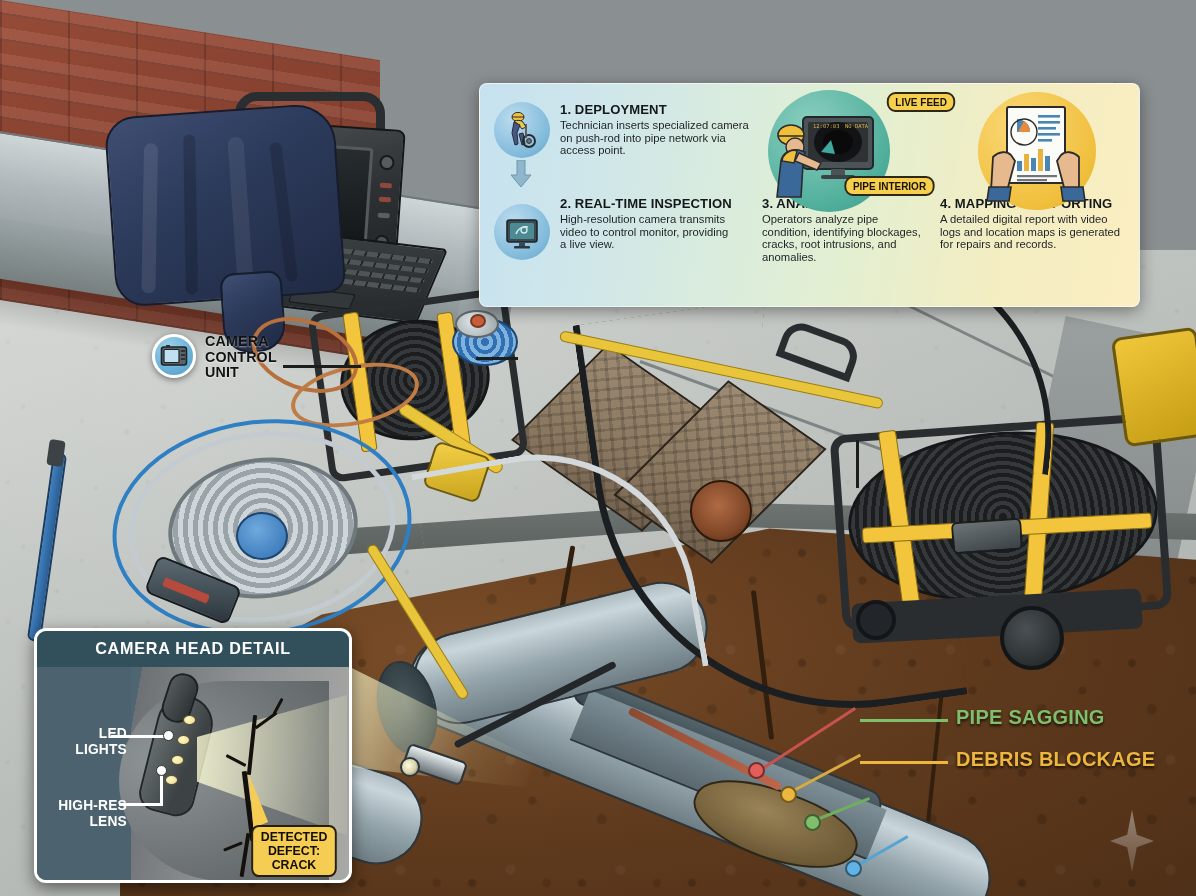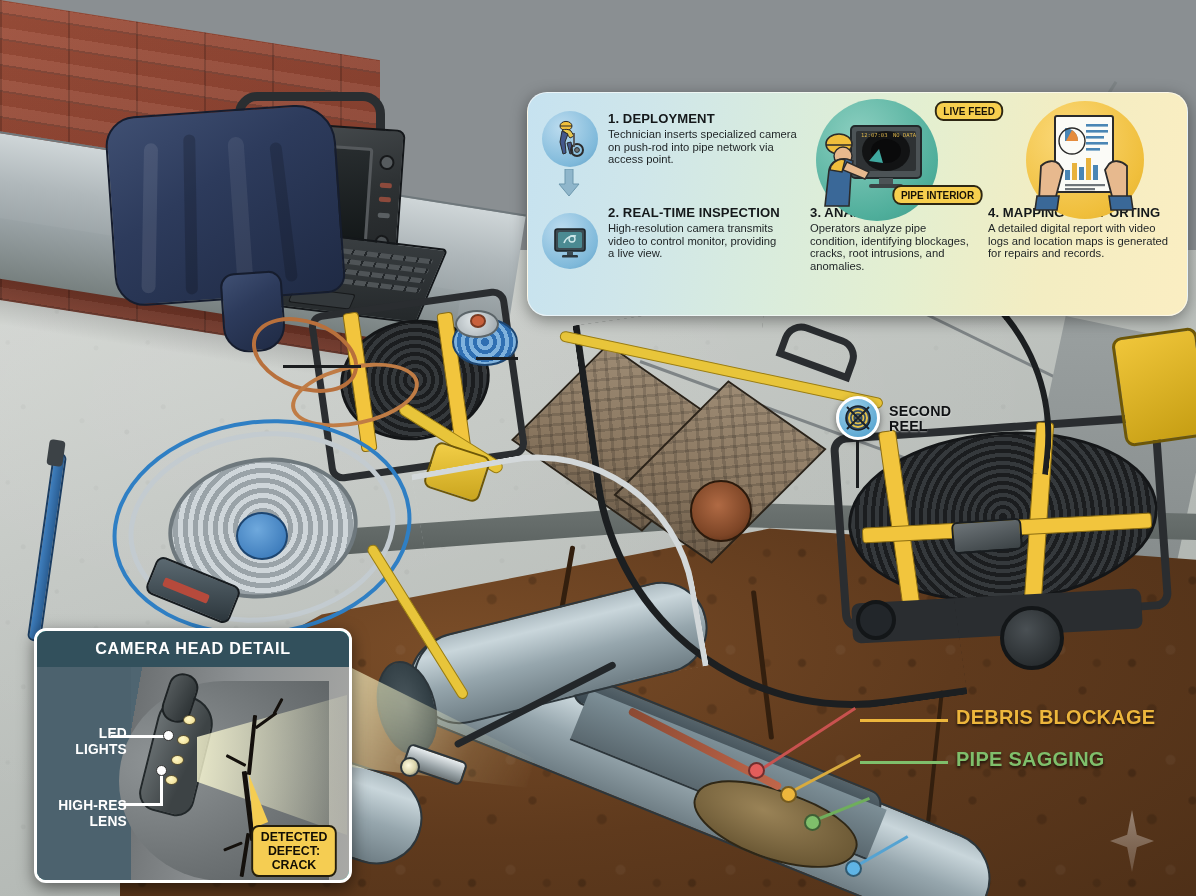--- a/index.html
+++ b/index.html
@@ -175,28 +175,27 @@
   }
   #title-bar h1{
     color:#fff; font-size:37px; font-weight:800; letter-spacing:.5px;
     font-family:"Liberation Sans", sans-serif;
     text-shadow:0 2px 4px rgba(0,0,0,.55);
     white-space:nowrap; transform: scaleX(.96);
   }
 
   
   #steps-panel{
-    left:479px; top:92px; width:661px; height:224px;
-    border-radius:20px;
+    left:479px; top:83px; width:661px; height:224px;
+    border-radius:8px;
     background: linear-gradient(100deg,
       #c6e2f0 0%, #cfe6ea 18%, #d9ecdd 38%, #e4efd0 58%, #f3edc2 78%, #fbeec2 100%);
     box-shadow:0 4px 16px rgba(0,0,0,.40);
     border:1px solid rgba(255,255,255,.6);
     overflow:hidden;
-    margin-left:48px;
   }
   .step{ position:absolute; }
   .step-title{
     font-size:13.5px; font-weight:800; color:#14181a; letter-spacing:.1px;
     white-space:nowrap; transform:scaleX(.97); transform-origin:left center;
   }
   .step-body{
     font-size:11.6px; line-height:12.6px; color:#1d2224; font-weight:400;
     transform:scaleX(.97); transform-origin:left center;
   }
@@ -517,37 +516,41 @@
             <rect x="34" y="82" width="30" height="2.2"></rect>
           </g>
         <path d="M10 60c6-6 14-6 18-2l4 6-8 30H8z" fill="#e7b98e" stroke="#2b2b2b" stroke-width="1.8"></path>
         <path d="M96 60c-6-6-14-6-18-2l-4 6 8 30h14z" fill="#e7b98e" stroke="#2b2b2b" stroke-width="1.8"></path>
         <path d="M6 90h22l-2 14H4z" fill="#3a6898" stroke="#2b2b2b" stroke-width="1.6"></path>
         <path d="M100 90H78l2 14h22z" fill="#3a6898" stroke="#2b2b2b" stroke-width="1.6"></path>
       </svg>
     </div>
   </div>
 
+  <div class="callout" style="left:152px;top:333px;">
+    <div class="cbadge">
+      <svg width="28" height="24" viewBox="0 0 28 24">
+        <rect x="1.5" y="3" width="25" height="18" rx="2.5" fill="#5d6468" stroke="#1d2326" stroke-width="1.6"></rect>
+        <rect x="4" y="5.5" width="15" height="13" rx="1" fill="#bfe0f0" stroke="#1d2326" stroke-width="1.2"></rect>
+        <g fill="#2b3134">
+            <rect x="21" y="6" width="4" height="2"></rect>
+            <rect x="21" y="10" width="4" height="2"></rect>
+            <rect x="21" y="14" width="4" height="2"></rect>
+          </g>
+        <rect x="6" y="1" width="4" height="2.4" fill="#2b3134"></rect>
+      </svg>
+    </div>
+    <div class="clabel" style="white-space:pre-line;">CAMERA
+CONTROL
+UNIT</div>
+  </div>
   <div class="lead" style="left:283px;top:365px;width:78px;"></div>
 
   <div class="lead" style="left:476px;top:357px;width:42px;"></div>
 
-  <div class="callout" style="left:836px;top:396px;">
-    <div class="cbadge">
-      <svg width="30" height="30" viewBox="0 0 30 30">
-        <circle cx="15" cy="15" r="12" fill="#2f4a66" stroke="#17202b" stroke-width="1.6"></circle>
-        <circle cx="15" cy="15" r="9" fill="none" stroke="#e3c14a" stroke-width="2"></circle>
-        <circle cx="15" cy="15" r="5.5" fill="none" stroke="#e3c14a" stroke-width="1.6"></circle>
-        <circle cx="15" cy="15" r="2.4" fill="#e3c14a"></circle>
-        <path d="M4 4l22 22M26 4L4 26" stroke="#1a222c" stroke-width="2"></path>
-      </svg>
-    </div>
-    <div class="clabel" style="white-space:pre-line;">SECOND
-REEL</div>
-  </div>
   <div class="abs" style="left:856px;top:440px;width:2.5px;height:48px;background:#1b1d1f;"></div>
 
   <div id="detail-panel" class="abs">
     <div id="detail-head">
       <span>CAMERA HEAD DETAIL</span>
     </div>
     <div id="detail-body">
       <div class="detail-left-pane"></div>
 
       <div class="abs" style="left:82px;top:14px;width:210px;height:200px;border-radius:50% 0 0 50%;background:radial-gradient(ellipse at 20% 40%,#8f9496,#6e7375 60%,#5a5f61);"></div>
@@ -585,29 +588,29 @@
       <div class="defect-tag" style="left:212px;top:158px;width:90px;white-space:pre-line;">DETECTED
 DEFECT:
 CRACK</div>
     </div>
   </div>
 
   <div id="legend">
 
 
     <div class="leg-row">
+      <div class="leg-line" style="background:#7fbf6b;"></div>
+      <div class="leg-text" style="color:#7fbf6b;">PIPE SAGGING</div>
+    </div>
+
+    <div class="leg-row">
       <div class="leg-line" style="background:#edb63c;"></div>
       <div class="leg-text" style="color:#edb63c;">DEBRIS BLOCKAGE</div>
     </div>
 
-    <div class="leg-row">
-      <div class="leg-line" style="background:#7fbf6b;"></div>
-      <div class="leg-text" style="color:#7fbf6b;">PIPE SAGGING</div>
-    </div>
-
   </div>
 
   <div class="abs leg-connect" style="left:758px;top:770px;width:116px;background:#c8524f;transform:rotate(-33deg);"></div>
   <div class="abs leg-dot" style="left:748px;top:762px;background:#e35d5b;"></div>
 
   <div class="abs leg-connect" style="left:788px;top:792px;width:82px;background:#d9ab3e;transform:rotate(-28deg);"></div>
   <div class="abs leg-dot" style="left:780px;top:786px;background:#edb63c;"></div>
 
   <div class="abs leg-connect" style="left:812px;top:820px;width:62px;background:#6fae5c;transform:rotate(-22deg);"></div>
   <div class="abs leg-dot" style="left:804px;top:814px;background:#7fbf6b;"></div>

